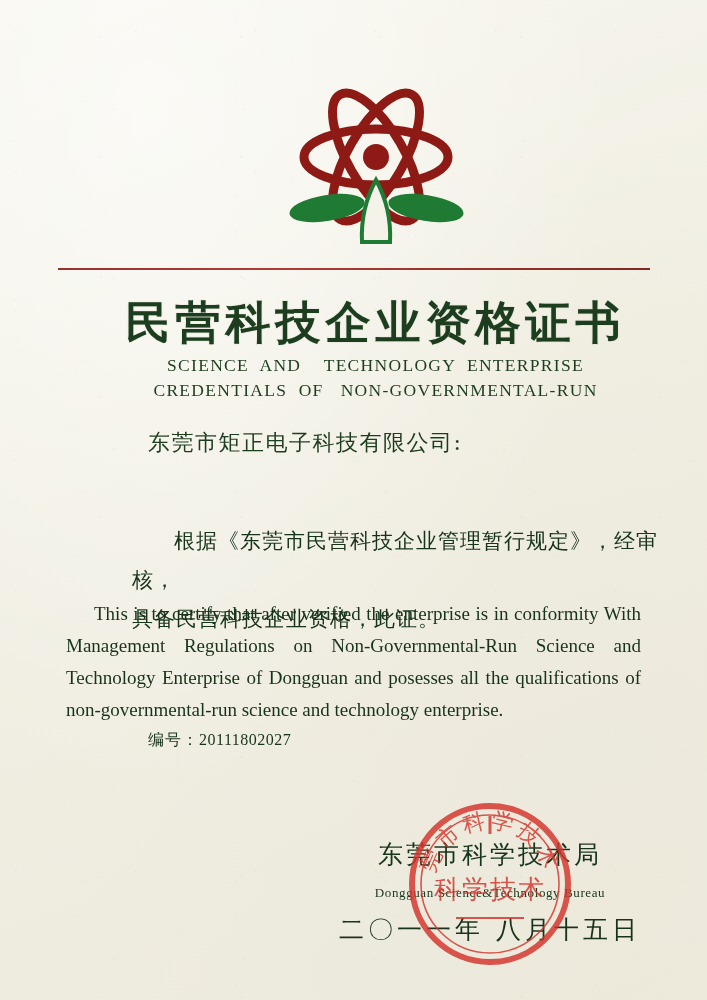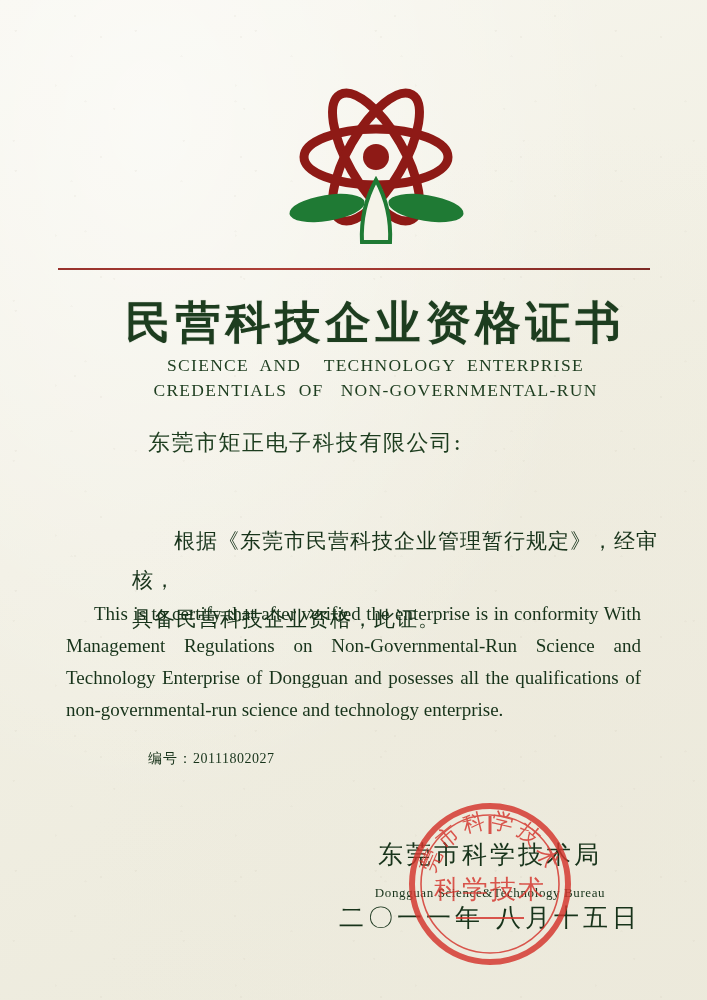--- a/index.html
+++ b/index.html
@@ -131,24 +131,24 @@
     line-height: 1.68;
     color: #17331a;
     text-align: justify;
   }
   .body-en p { margin: 0; }
   .body-en .first { text-indent: 28px; }
 
   
   .serial-block {
     position: absolute;
-    top: 747px;
+    top: 727px;
     left: 148px;
     font-family: "DejaVu Serif", "Liberation Serif", serif;
-    font-size: 14px;
+    font-size: 16px;
     color: #17331a;
     line-height: 1.6;
     letter-spacing: 1px;
   }
   .serial-block .num {
     font-family: "Liberation Serif", serif;
     letter-spacing: 0.5px;
   }
 
   
@@ -167,20 +167,21 @@
   }
   .issuer-en {
     margin-top: 14px;
     font-family: "Liberation Serif", serif;
     font-size: 13px;
     letter-spacing: 0.6px;
     color: #17331a;
     white-space: nowrap;
   }
   .issue-date {
+    margin-top: 12px;
     font-family: "DejaVu Serif", "Liberation Serif", serif;
     font-size: 25px;
     letter-spacing: 4px;
     color: #17331a;
     white-space: nowrap;
   }
 
   
   .seal {
     position: absolute;

